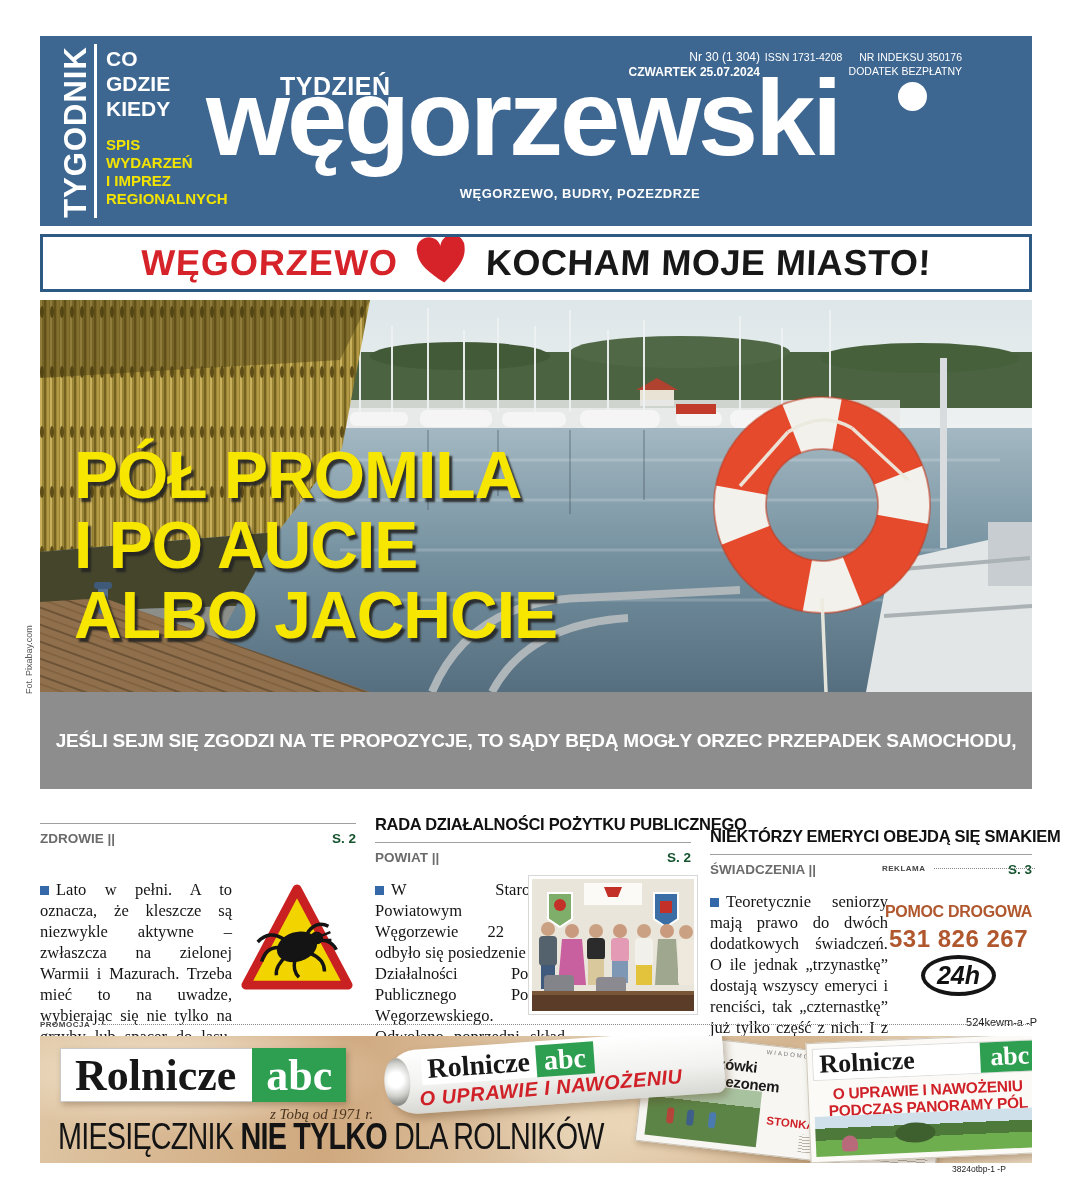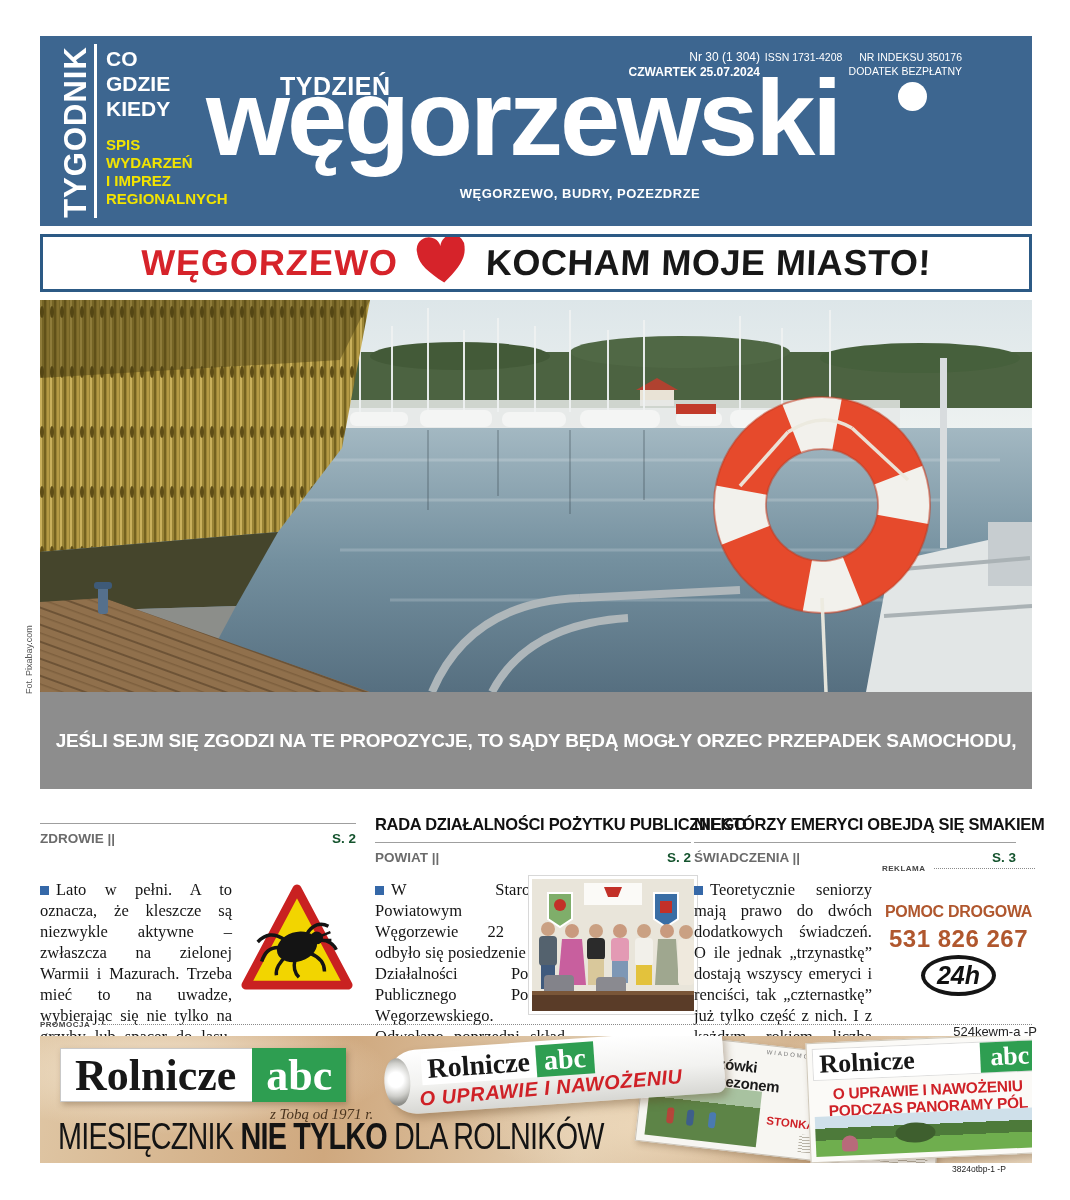--- a/index.html
+++ b/index.html
@@ -32,21 +32,21 @@
   .photo-credit{left:24px;top:694px;transform:rotate(-90deg);transform-origin:0 0;font-size:9px;color:#555;white-space:nowrap;}
 
   
   .lead-band{left:40px;top:692px;width:992px;height:97px;background:#8d8d8d;display:flex;flex-direction:row;align-items:center;justify-content:center;}
   .lead-line{color:#fff;font-size:19px;line-height:29px;font-weight:700;letter-spacing:-0.2px;white-space:nowrap;}
 
   
   .t-col{top:815px;height:208px;}
   .t-col.c1{left:40px;width:316px;}
   .t-col.c2{left:375px;width:316px;}
-  .t-col.c3{left:694px;width:322px;}
+  .t-col.c3{left:710px;width:322px;margin-top:12px;}
   .t-head{font-size:16.5px;font-weight:800;color:#111;letter-spacing:-0.3px;white-space:nowrap;}
   .t-rule{margin-top:8px;border-top:1px solid #9f9f9f;}
   .t-kick{margin-top:7px;display:flex;justify-content:space-between;font-size:13.5px;font-weight:700;}
   .t-kick .sec{color:#6b6b6b;}
   .t-kick .pg{color:#14532d;}
   .t-text{position:absolute;top:64px;left:0;font-family:"Liberation Serif",serif;font-size:16.5px;line-height:21px;color:#141414;text-align:justify;}
   .c1 .t-text{width:192px;}
   .c2 .t-text{width:190px;}
   .c3 .t-text{width:178px;}
   .bullet{display:inline-block;width:9px;height:9px;background:#3568a8;margin-right:7px;}
@@ -54,21 +54,21 @@
   .council-img{position:absolute;left:153px;top:60px;width:170px;height:140px;border:1px solid #d8d8d8;box-sizing:border-box;background:#fff;padding:3px;}
 
   
   .label-row{display:flex;align-items:center;gap:8px;font-size:8px;font-weight:700;color:#444;letter-spacing:0.5px;}
   .label-row .dots{flex:1;border-top:1px dotted #8a8a8a;}
   .towing{left:882px;top:864px;width:153px;height:165px;}
   .towing-title{margin-top:30px;text-align:center;color:#b0572e;font-size:16px;font-weight:800;letter-spacing:-0.3px;white-space:nowrap;}
   .towing-phone{margin-top:4px;text-align:center;color:#b0572e;font-size:24px;font-weight:800;letter-spacing:0.5px;white-space:nowrap;}
   .badge-wrap{margin-top:2px;text-align:center;}
   .badge-24{display:inline-block;border:4px solid #151515;border-radius:50%;padding:2px 12px;font-size:25px;font-weight:800;font-style:italic;color:#111;background:#fff;}
-  .ad-code{position:absolute;right:-2px;top:160px;font-size:13px;color:#222;}
+  .ad-code{position:absolute;right:-2px;top:152px;font-size:11px;color:#222;}
 
   
   .promo-label{left:40px;top:1020px;width:992px;}
   .promo{left:40px;top:1036px;width:992px;height:127px;overflow:hidden;
     background:
       radial-gradient(ellipse 300px 90px at 14% 28%, rgba(248,238,220,0.9) 0%, rgba(248,238,220,0) 70%),
       radial-gradient(ellipse 260px 80px at 62% 70%, rgba(240,220,190,0.8) 0%, rgba(240,220,190,0) 70%),
       radial-gradient(ellipse 220px 70px at 90% 20%, rgba(246,232,210,0.8) 0%, rgba(246,232,210,0) 70%),
       linear-gradient(100deg,#dfc6a4,#cfa87e 30%,#e2cdb0 55%,#d0ae88 80%,#e6d4bb);}
   .rabc{position:absolute;left:20px;top:12px;height:54px;display:flex;box-shadow:2px 3px 6px rgba(90,60,30,0.35);}
@@ -241,20 +241,25 @@
       <circle cx="782" cy="205" r="108" fill="none" stroke="#c03a20" stroke-width="2" opacity="0.5"></circle>
       <circle cx="782" cy="205" r="56" fill="none" stroke="#c03a20" stroke-width="2" opacity="0.5"></circle>
     </g>
     <g stroke="#eceadf" stroke-width="3.5" opacity="0.95" fill="none">
       <path d="M700 186 L 748 132"></path>
       <path d="M868 180 L 812 128"></path>
       <path d="M748 132 Q 782 110 812 128"></path>
       <path d="M782 298 L 786 392"></path>
     </g>
   </svg>
+  <div class="abs headline">
+    <div>PÓŁ PROMILA</div>
+    <div>I PO AUCIE</div>
+    <div>ALBO JACHCIE</div>
+  </div>
 </div>
 <div class="abs photo-credit">Fot. Pixabay.com</div>
 
 <div class="abs lead-band">
   <div class="lead-line">JEŚLI SEJM SIĘ ZGODZI NA TE PROPOZYCJE, TO SĄDY BĘDĄ MOGŁY ORZEC PRZEPADEK SAMOCHODU,</div>
 </div>
 
 <div class="abs t-col c1">
   <div class="t-rule"></div>
   <div class="t-kick">

